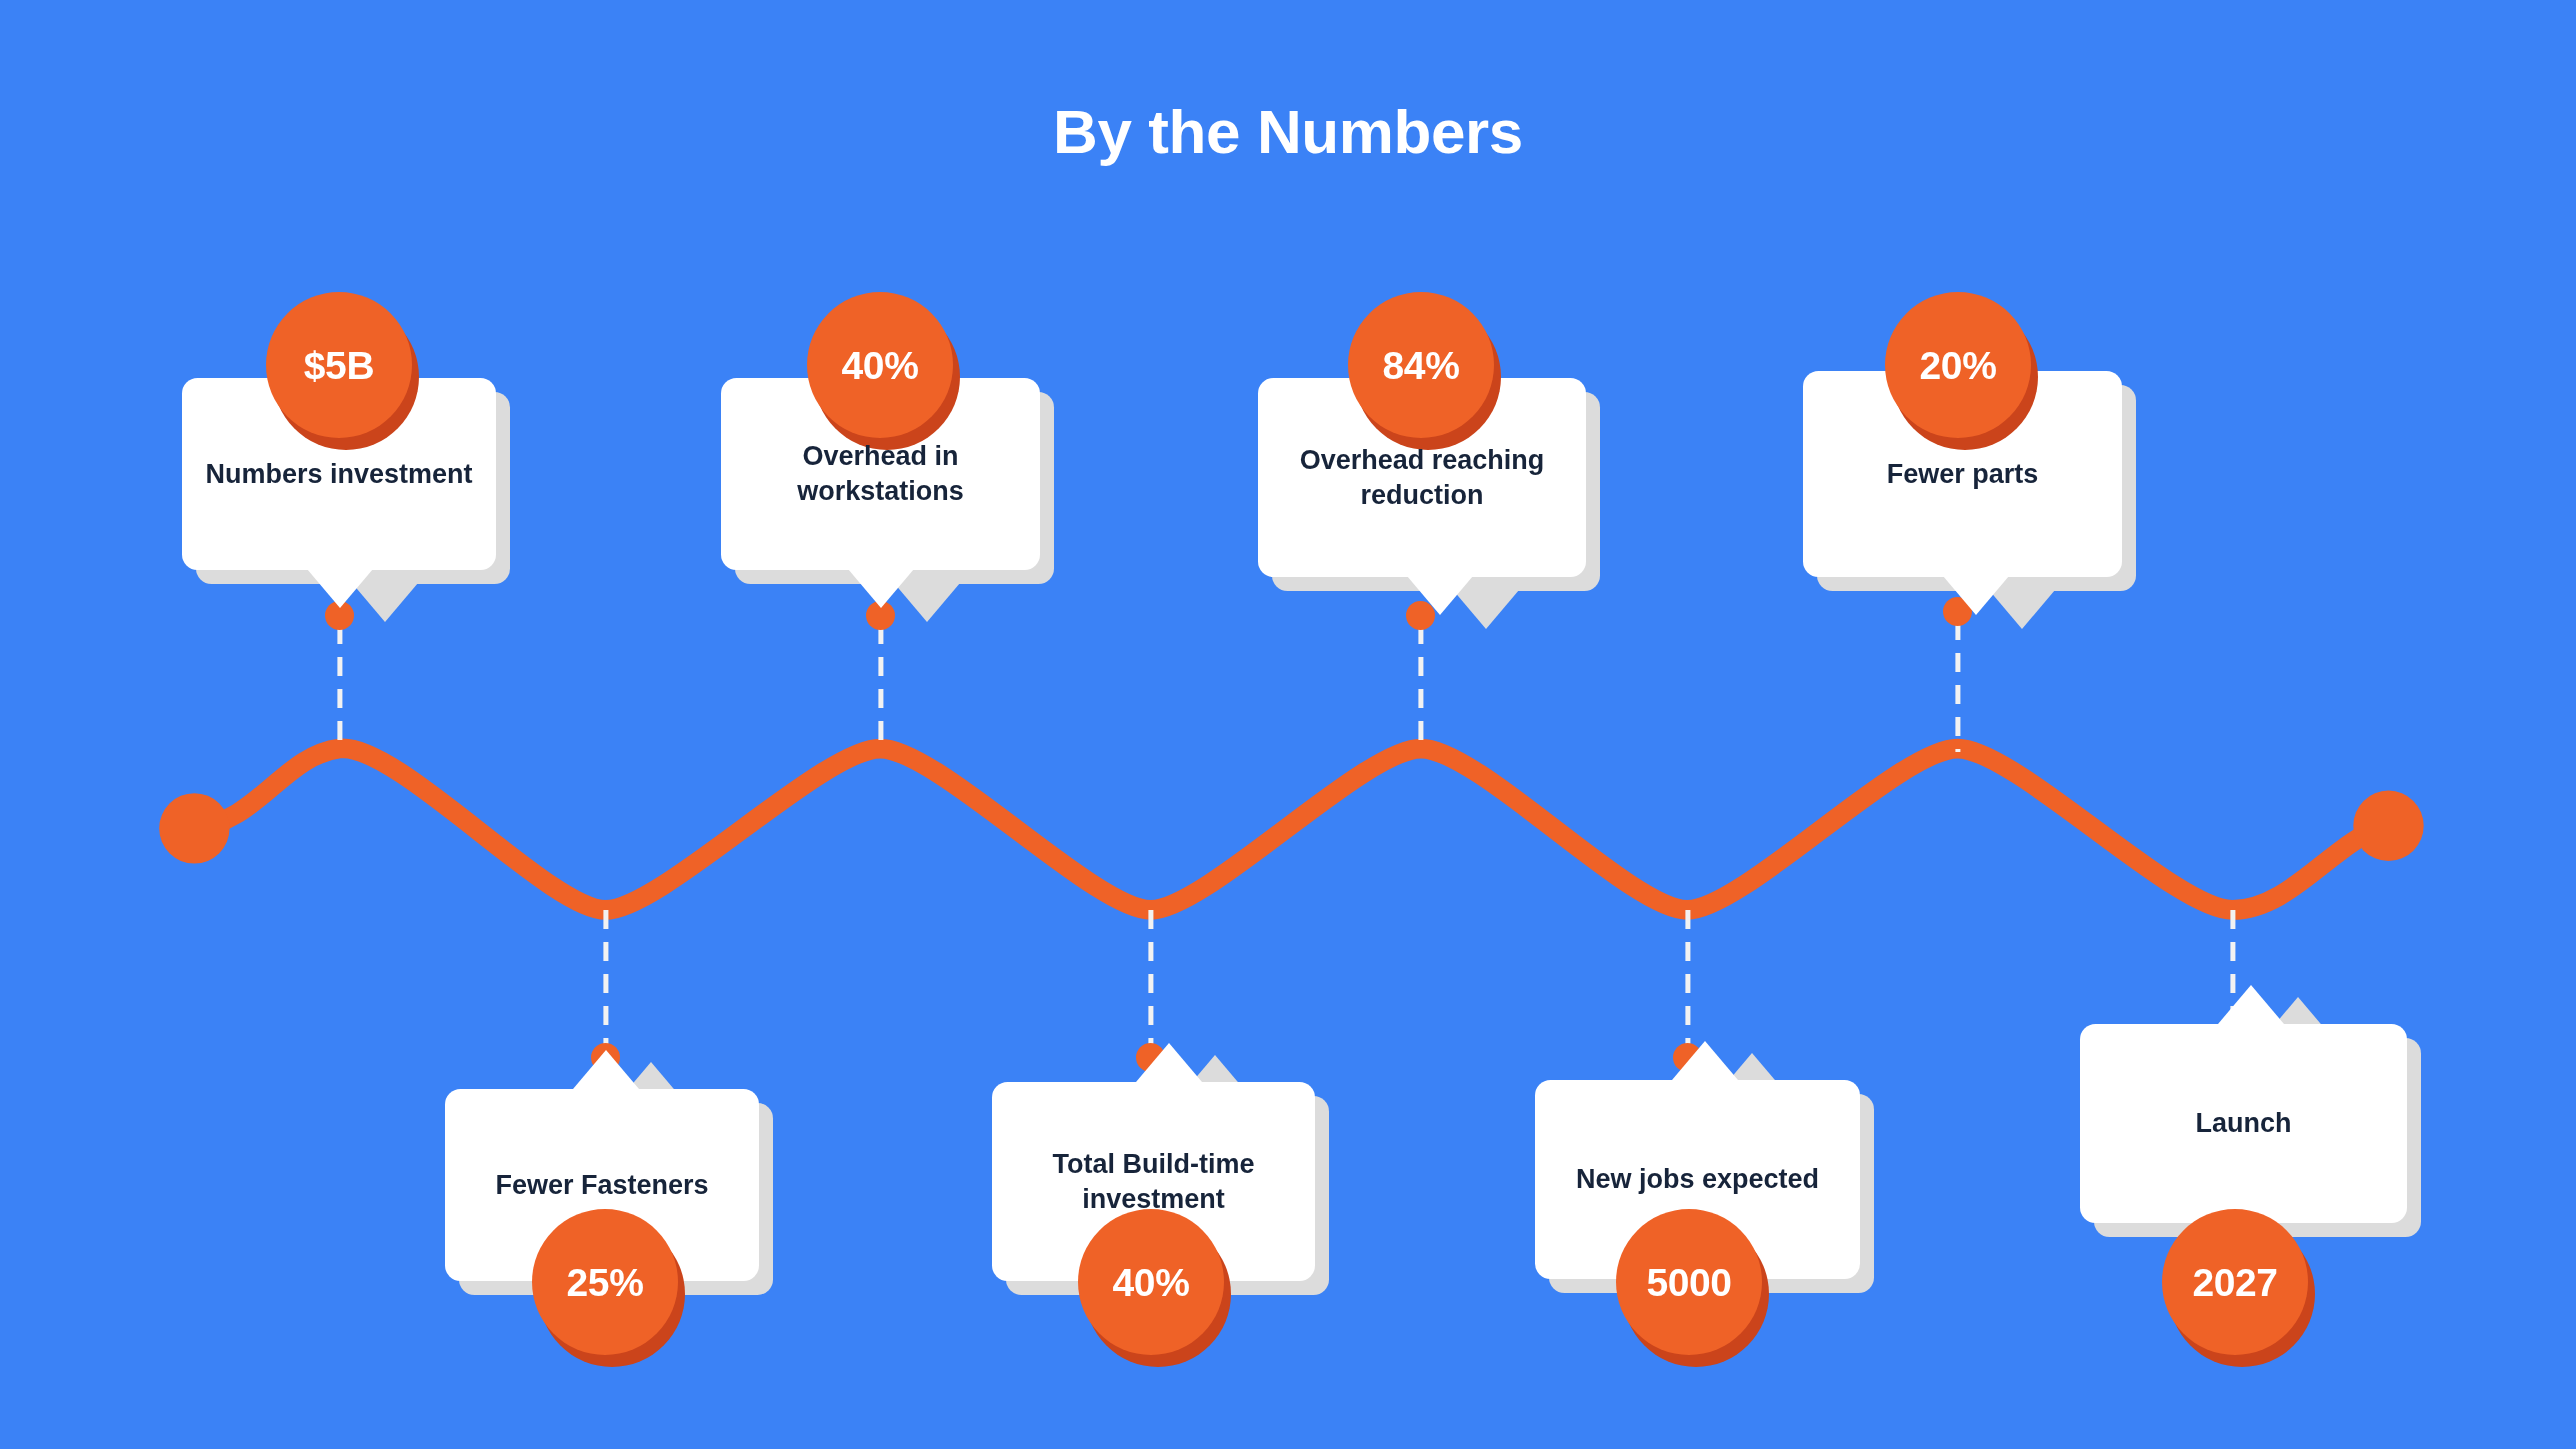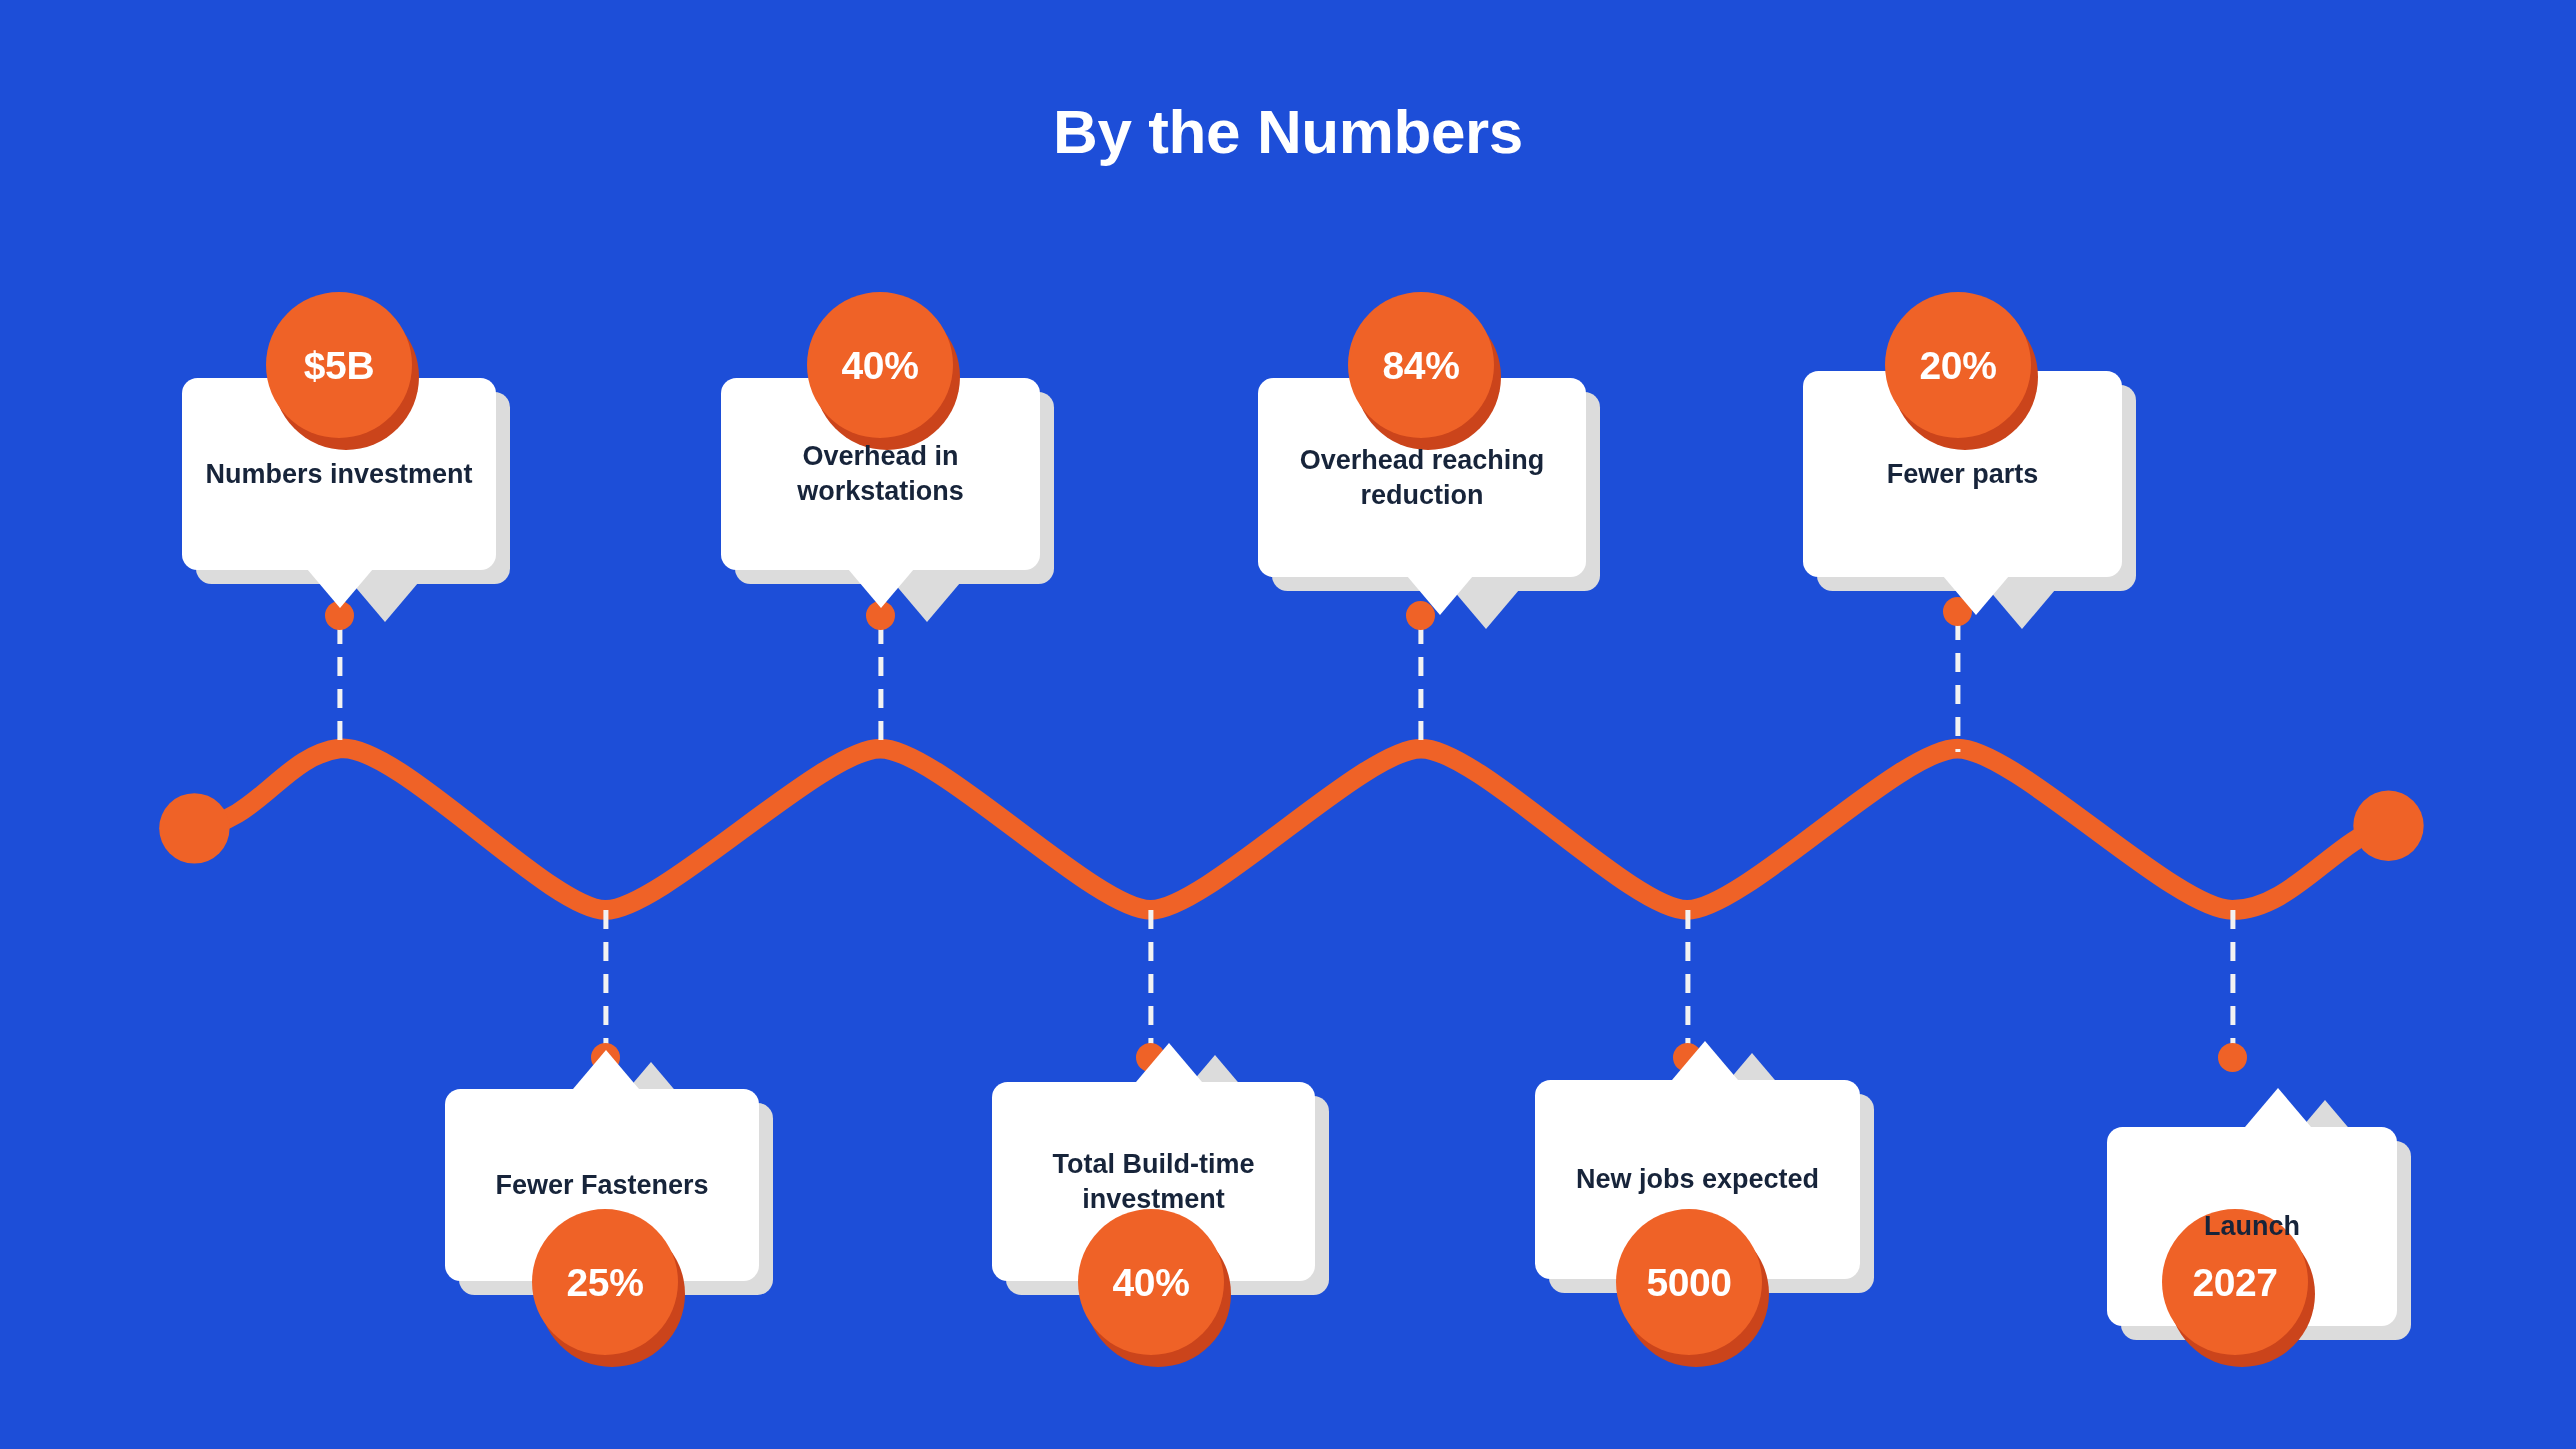--- a/index.html
+++ b/index.html
@@ -11,21 +11,21 @@
     width: 2576px;
     height: 1449px;
     overflow: hidden;
     font-family: "Liberation Sans", sans-serif;
     position: relative;
   }
   #stage {
     position: relative;
     width: 2576px;
     height: 1449px;
-    background: #1d4ed8;
+    background: #3b82f6;
     overflow: hidden;
   }
 
   
   .page-title {
     position: absolute;
     top: 101px;
     left: 0;
     width: 2576px;
     text-align: center;
@@ -327,21 +327,21 @@
     </div>
     <div class="tail" style="left:137px; top:-39px;"></div>
   </div>
   <div class="bubble" style="left:1616px; top:1209px;">
     <div class="bubble-shadow"></div>
     <div class="bubble-face">
       <span class="bubble-value">5000</span>
     </div>
   </div>
 
-  <div class="card up" style="left:2080px; top:1127px; width:290px; height:199px;margin-left:27px;">
+  <div class="card up" style="left:2080px; top:1024px; width:327px; height:199px;">
     <div class="card-shadow"></div>
     <div class="tail-shadow" style="left:185px; top:-27px;"></div>
     <div class="card-body">
       <div class="card-label">Launch</div>
     </div>
     <div class="tail" style="left:138px; top:-39px;"></div>
   </div>
   <div class="bubble" style="left:2162px; top:1209px;">
     <div class="bubble-shadow"></div>
     <div class="bubble-face">

